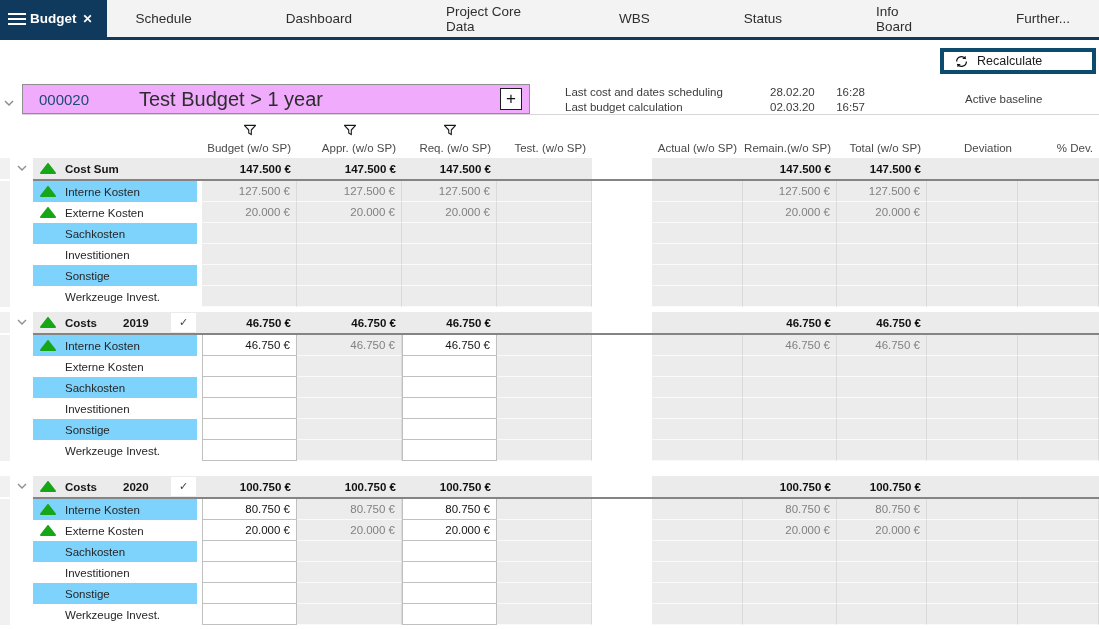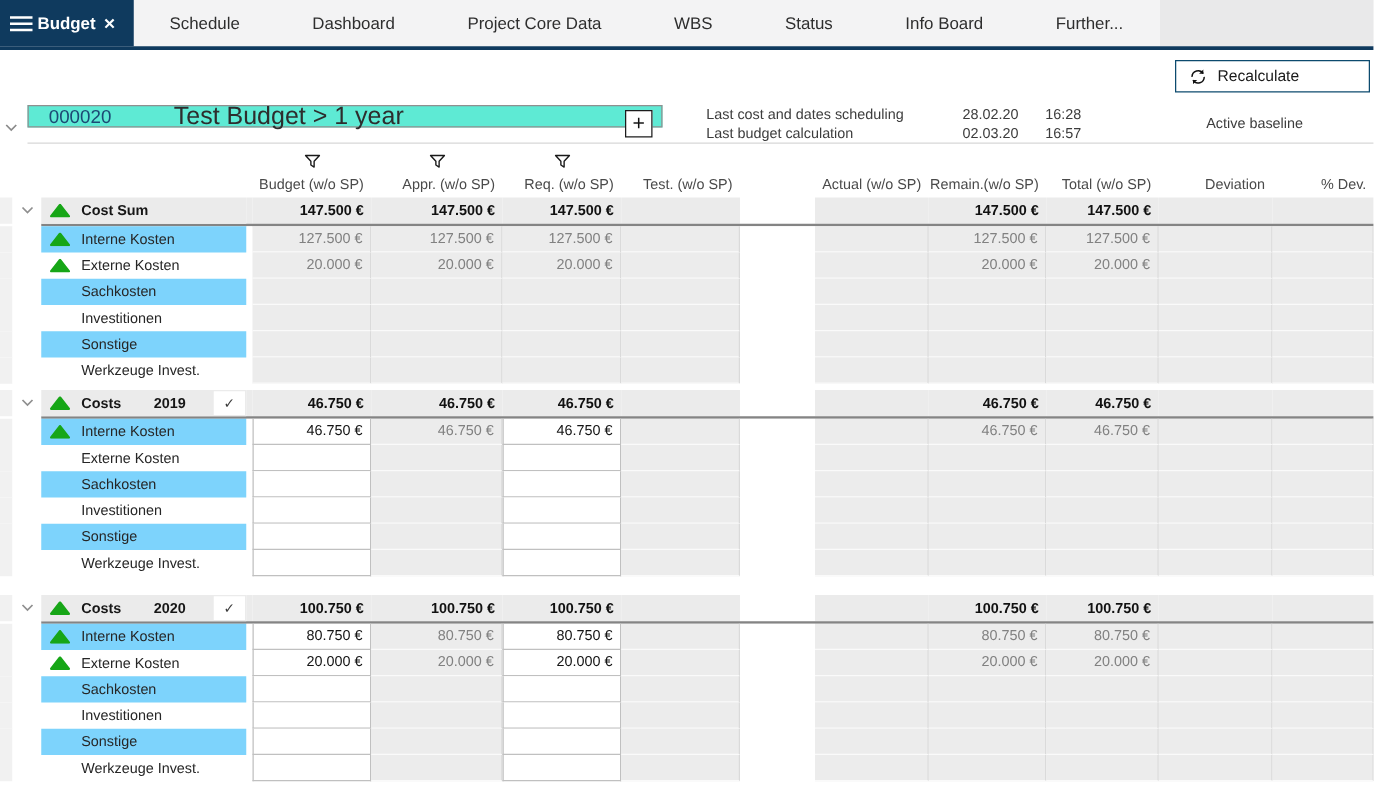--- a/index.html
+++ b/index.html
@@ -7,33 +7,33 @@
           font-family:"Liberation Sans",sans-serif;-webkit-font-smoothing:antialiased;}
 
   
   .tabbar{position:absolute;left:0;top:0;width:1099px;height:37px;display:flex;background:#f3f3f4;}
   .navyline{position:absolute;left:0;top:37px;width:1099px;height:3px;background:#0f3a5e;}
   .tab-active{background:#0f3a5e;color:#fff;display:flex;align-items:center;gap:4px;
               padding:0 14px 0 8px;font-size:13.5px;font-weight:700;}
   .hamburger{display:flex;flex-direction:column;gap:3px;width:18px;cursor:pointer;}
   .hamburger i{display:block;height:2px;background:#fff;}
   .tab-close{font-size:12px;font-weight:700;margin-left:2px;cursor:pointer;}
-  .tabs{display:flex;}
+  .tabs{display:flex;gap:36px;}
   .tab{display:flex;align-items:center;padding:0 29px;font-size:13.5px;color:#2e2e2e;cursor:pointer;}
   .tabs-rest{flex:1;background:#e9e9ea;}
 
   
   .recalc{position:absolute;top:48px;right:3px;width:156px;height:26px;background:#fff;
-          border:1px solid #0c4a6e;display:flex;align-items:center;gap:8px;padding:0 10px;
+          border:4px solid #0c4a6e;display:flex;align-items:center;gap:8px;padding:0 10px;
           font-size:12.5px;color:#1a1a1a;box-sizing:border-box;cursor:pointer;font-family:inherit;}
 
   
   .proj-chevron{position:absolute;left:4px;top:93px;}
-  .project-box{position:absolute;left:22px;top:84px;width:508px;height:18px;border:1px solid #8f8f8f;
-               background:#5eead4;box-sizing:border-box;display:flex;align-items:center;}
+  .project-box{position:absolute;left:22px;top:84px;width:508px;height:30px;border:1px solid #8f8f8f;
+               background:#f0abfc;box-sizing:border-box;display:flex;align-items:center;}
   .proj-id{margin-left:16px;font-size:15px;color:#1c4a74;min-width:82px;}
   .proj-name{margin-left:18px;font-size:20px;color:#2d2d2d;}
   .plus-btn{position:absolute;right:7px;top:3px;width:22px;height:22px;border:1.5px solid #1c1c1c;
             background:#fff;box-sizing:border-box;font-size:17px;line-height:18px;text-align:center;
             color:#111;cursor:pointer;padding:0;font-family:inherit;}
   .info{position:absolute;left:565px;top:84px;height:30px;display:flex;font-size:11.5px;color:#3c3c3c;}
   .info-grid{display:grid;grid-template-columns:205px 53px 42px;align-content:center;row-gap:3px;}
   .info-grid .dt{text-align:left;}
   .info-grid .tm{text-align:right;}
   .baseline{margin-left:100px;display:flex;align-items:center;font-size:11.5px;color:#3c3c3c;}

